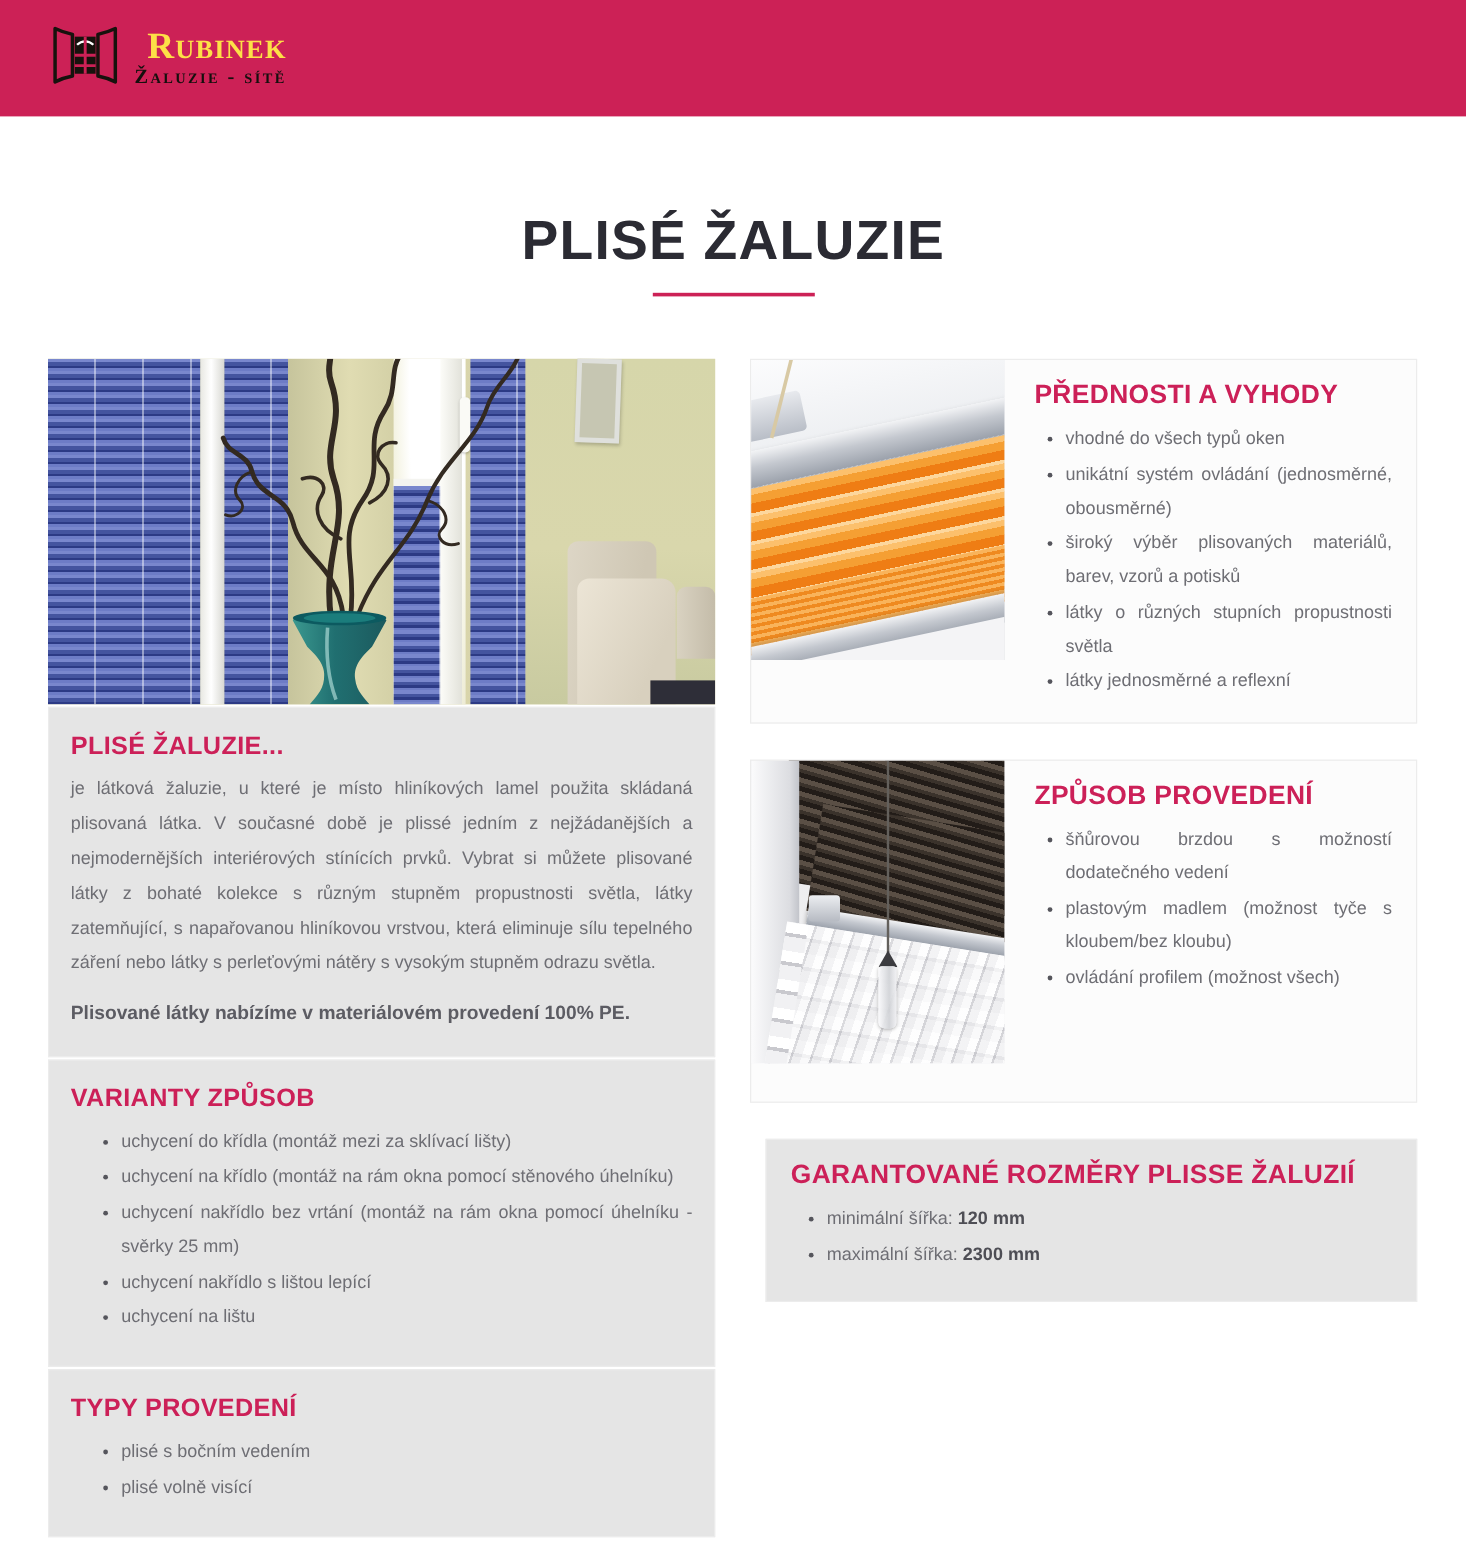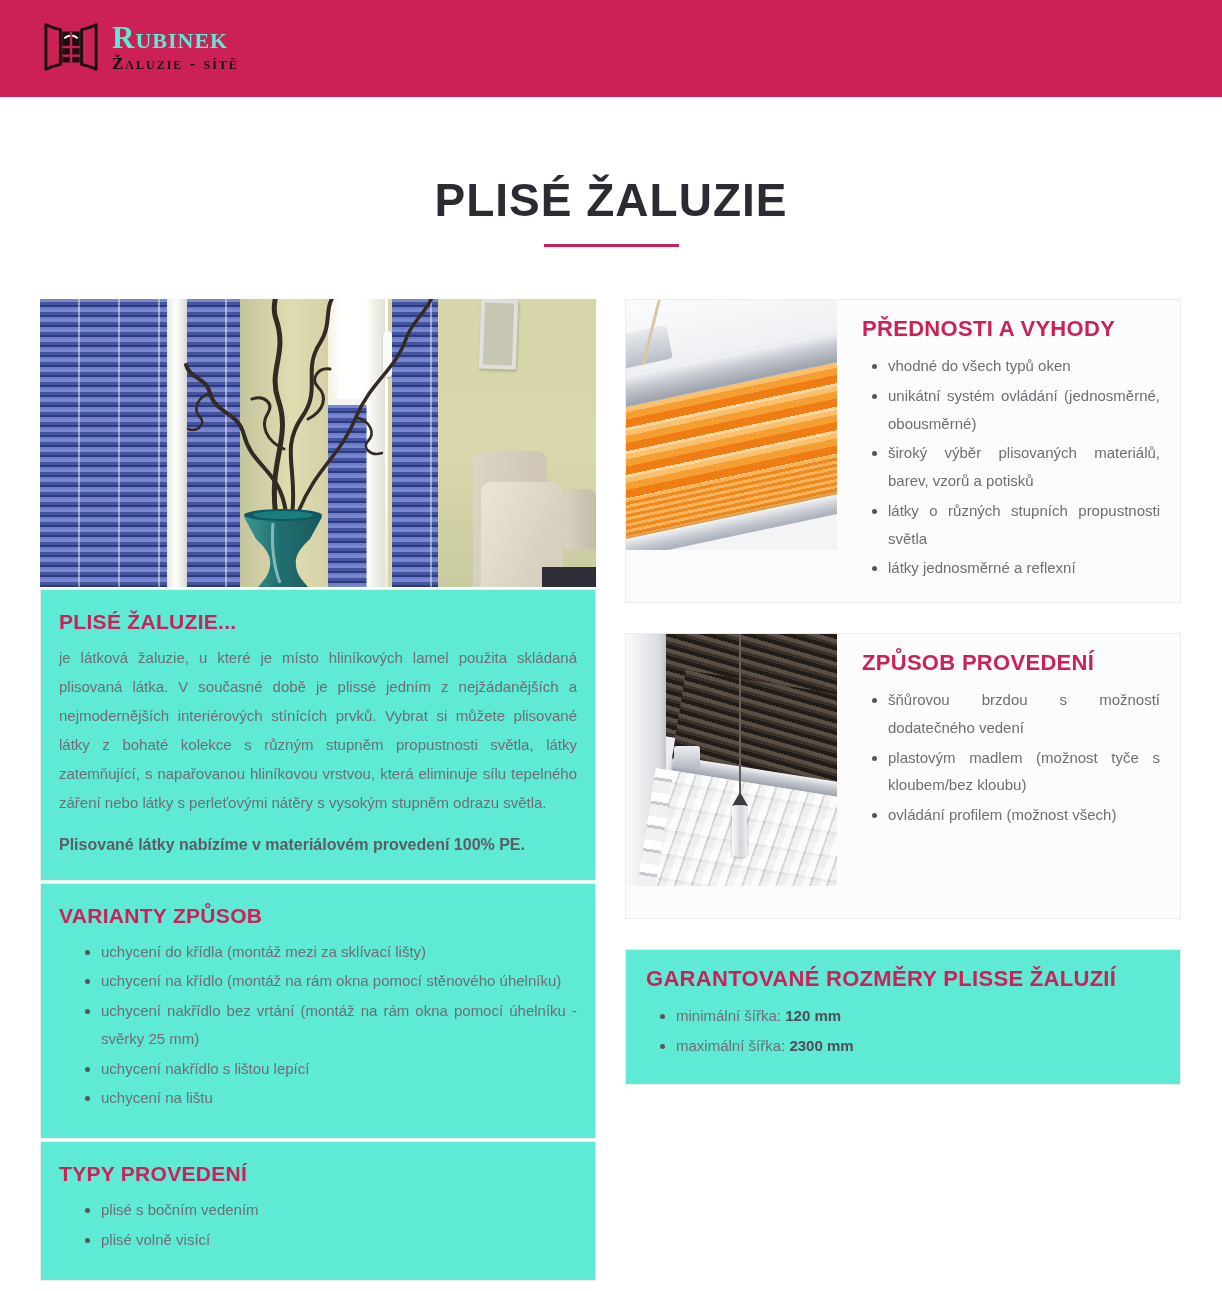--- a/index.html
+++ b/index.html
@@ -2,45 +2,45 @@
 <html lang="cs"><head>
 <meta charset="utf-8">
 <style>
   html,body{margin:0;padding:0;width:1222px;height:1291px;overflow:hidden;background:#fff;
     font-family:"Liberation Sans","DejaVu Sans",sans-serif;color:#6e6e74;}
   
   .site-header{height:97px;background:#cc2156;display:flex;align-items:center;
     justify-content:space-between;padding:0 55px 0 40px;box-sizing:border-box;}
   .logo{display:flex;align-items:center;gap:10px;cursor:pointer;}
   .logo-text .brand{font-family:"Liberation Serif","DejaVu Serif",serif;font-variant:small-caps;
-    font-weight:bold;font-size:31px;line-height:1;color:#5eead4;letter-spacing:1px;}
+    font-weight:bold;font-size:31px;line-height:1;color:#fde047;letter-spacing:1px;text-align:right;}
   .logo-text .brand-sub{font-family:"Liberation Serif","DejaVu Serif",serif;font-variant:small-caps;
     font-weight:bold;font-size:17px;line-height:1.25;color:#14100d;letter-spacing:2px;}
   nav.main-nav{display:flex;gap:31px;}
   nav.main-nav a{color:#fff;text-decoration:none;font-size:15px;letter-spacing:.2px;cursor:pointer;}
   
   .intro{text-align:center;padding-top:76px;}
   .page-title{font-size:46px;font-weight:800;color:#2b2b33;letter-spacing:1px;margin:0;}
   .title-divider{width:135px;height:3px;background:#cc2156;margin:17px auto 24px auto;}
   .page-subtitle{font-size:20px;font-weight:bold;color:#66666c;margin:0;}
   
   .columns{display:flex;gap:29px;width:1142px;margin:52px auto 0 auto;align-items:flex-start;}
   .col{width:556px;flex:0 0 556px;}
-  .box{background:#5eead4;border:1px solid #ececec;box-sizing:border-box;}
+  .box{background:#e5e5e5;border:1px solid #ececec;box-sizing:border-box;}
   .lbox{margin-bottom:2px;padding:20px 18px 22px 18px;}
   .sec-heading{font-size:21px;font-weight:800;color:#cc2058;margin:0 0 10px 0;letter-spacing:.3px;}
   .body-text{font-size:15px;line-height:1.93;text-align:justify;margin:8px 0 0 0;}
   .note{font-size:16px;font-weight:bold;color:#5c5c63;margin:18px 0 4px 0;}
   ul.bullets{margin:10px 0 4px 0;padding-left:42px;font-size:15px;line-height:1.85;}
   ul.bullets li{margin:2px 0;text-align:justify;}
   ul.bullets li::marker{color:#55555c;}
   .rbox{margin-bottom:30px;display:flex;background:#fcfcfc;}
   .rbox .rtext{padding:16px 20px 16px 25px;flex:1;}
   .rbox ul.bullets{padding-left:26px;}
-  .rbox-simple{display:block;padding:16px 20px 20px 20px;}
+  .rbox-simple{display:block;padding:16px 20px 20px 20px;margin-left:13px;}
   .val-b{font-weight:bold;color:#4e4e55;}
   
   .photo{position:relative;overflow:hidden;}
   .photo1{width:556px;height:288px;margin-bottom:2px;background:linear-gradient(90deg,#cfcda2,#ded9b0);}
   .pleat{background-image:
       repeating-linear-gradient(90deg,rgba(255,255,255,0) 0 38px,rgba(255,255,255,.45) 38px 40px),
       repeating-linear-gradient(180deg,#7987cd 0 3px,#44549f 3px 6px,#2c3a85 6px 8px,#6d7cc6 8px 10px);}
   .abs{position:absolute;}
   .photo2{width:211px;height:250px;flex:0 0 211px;background:linear-gradient(155deg,#f4f4f6 0%,#e3e4e8 55%,#cfd1d7 100%);}
   .photo3{width:211px;height:252px;flex:0 0 211px;background:linear-gradient(180deg,#e9e9eb,#f4f4f5);}

